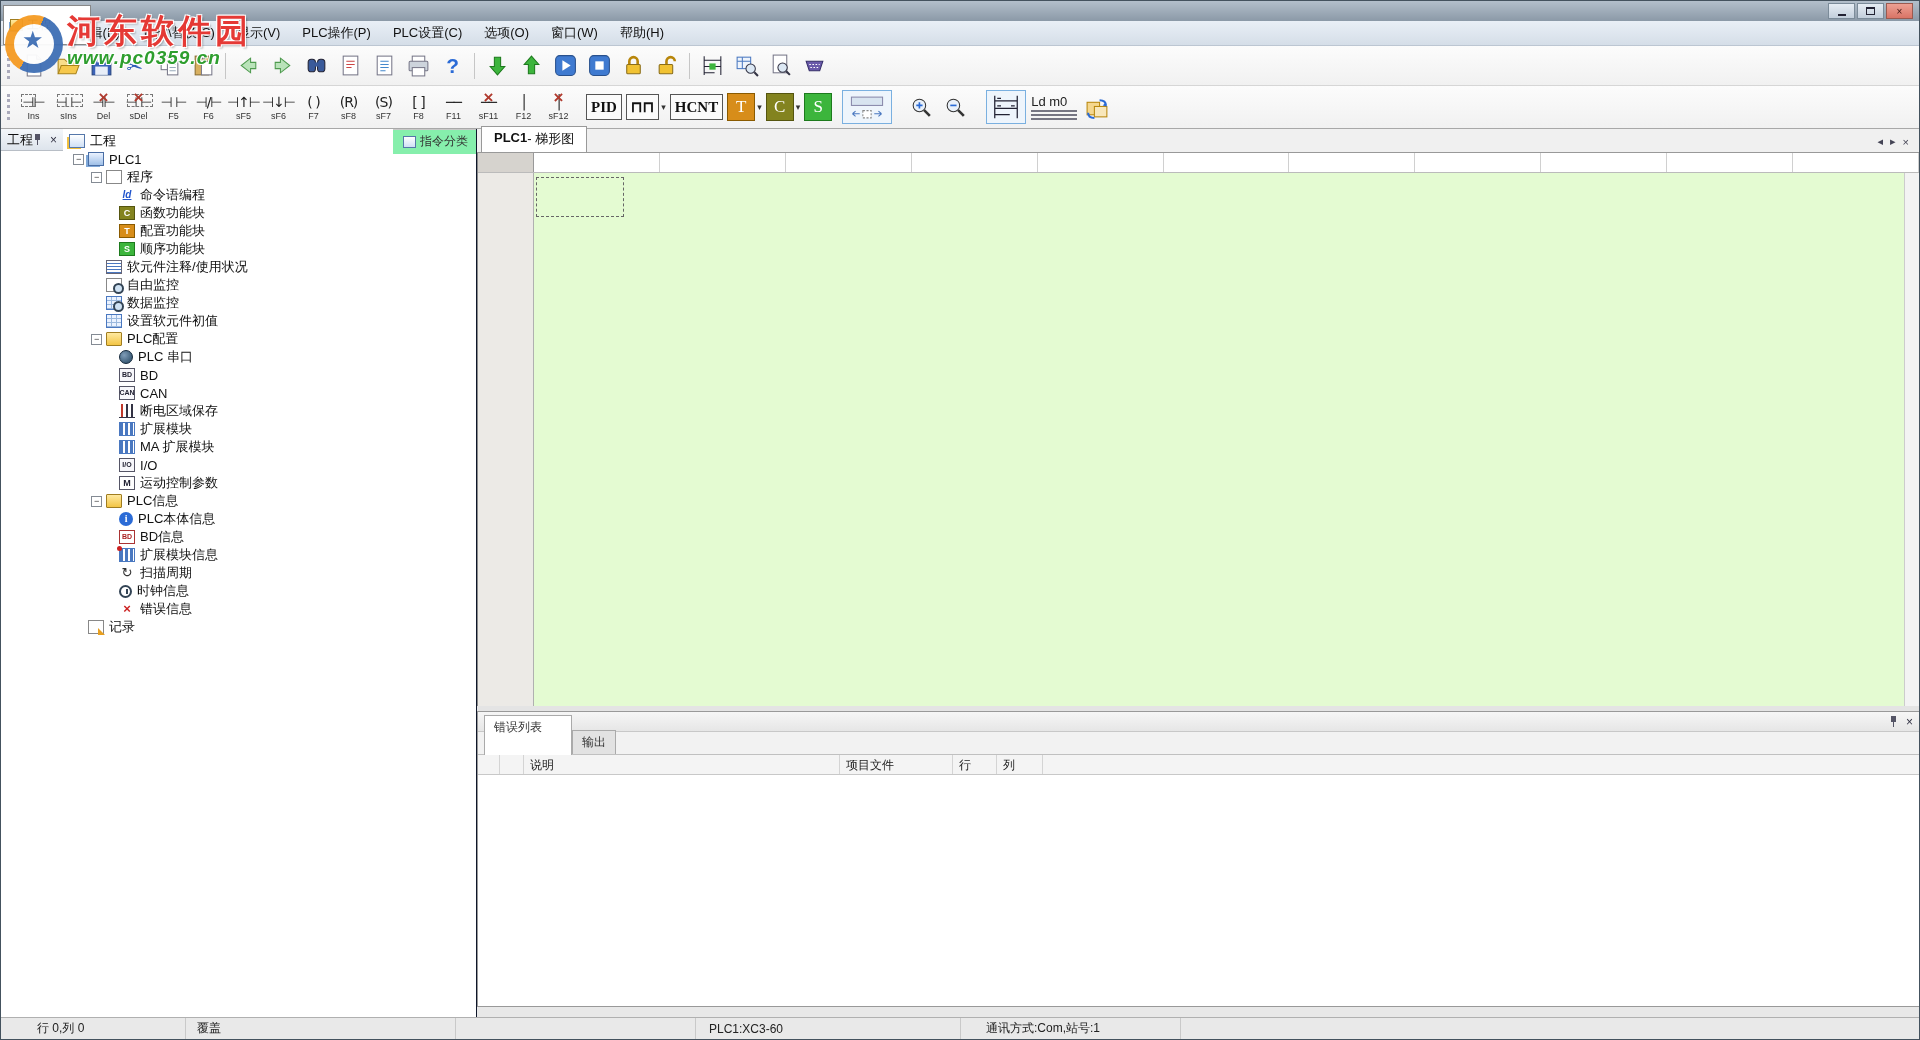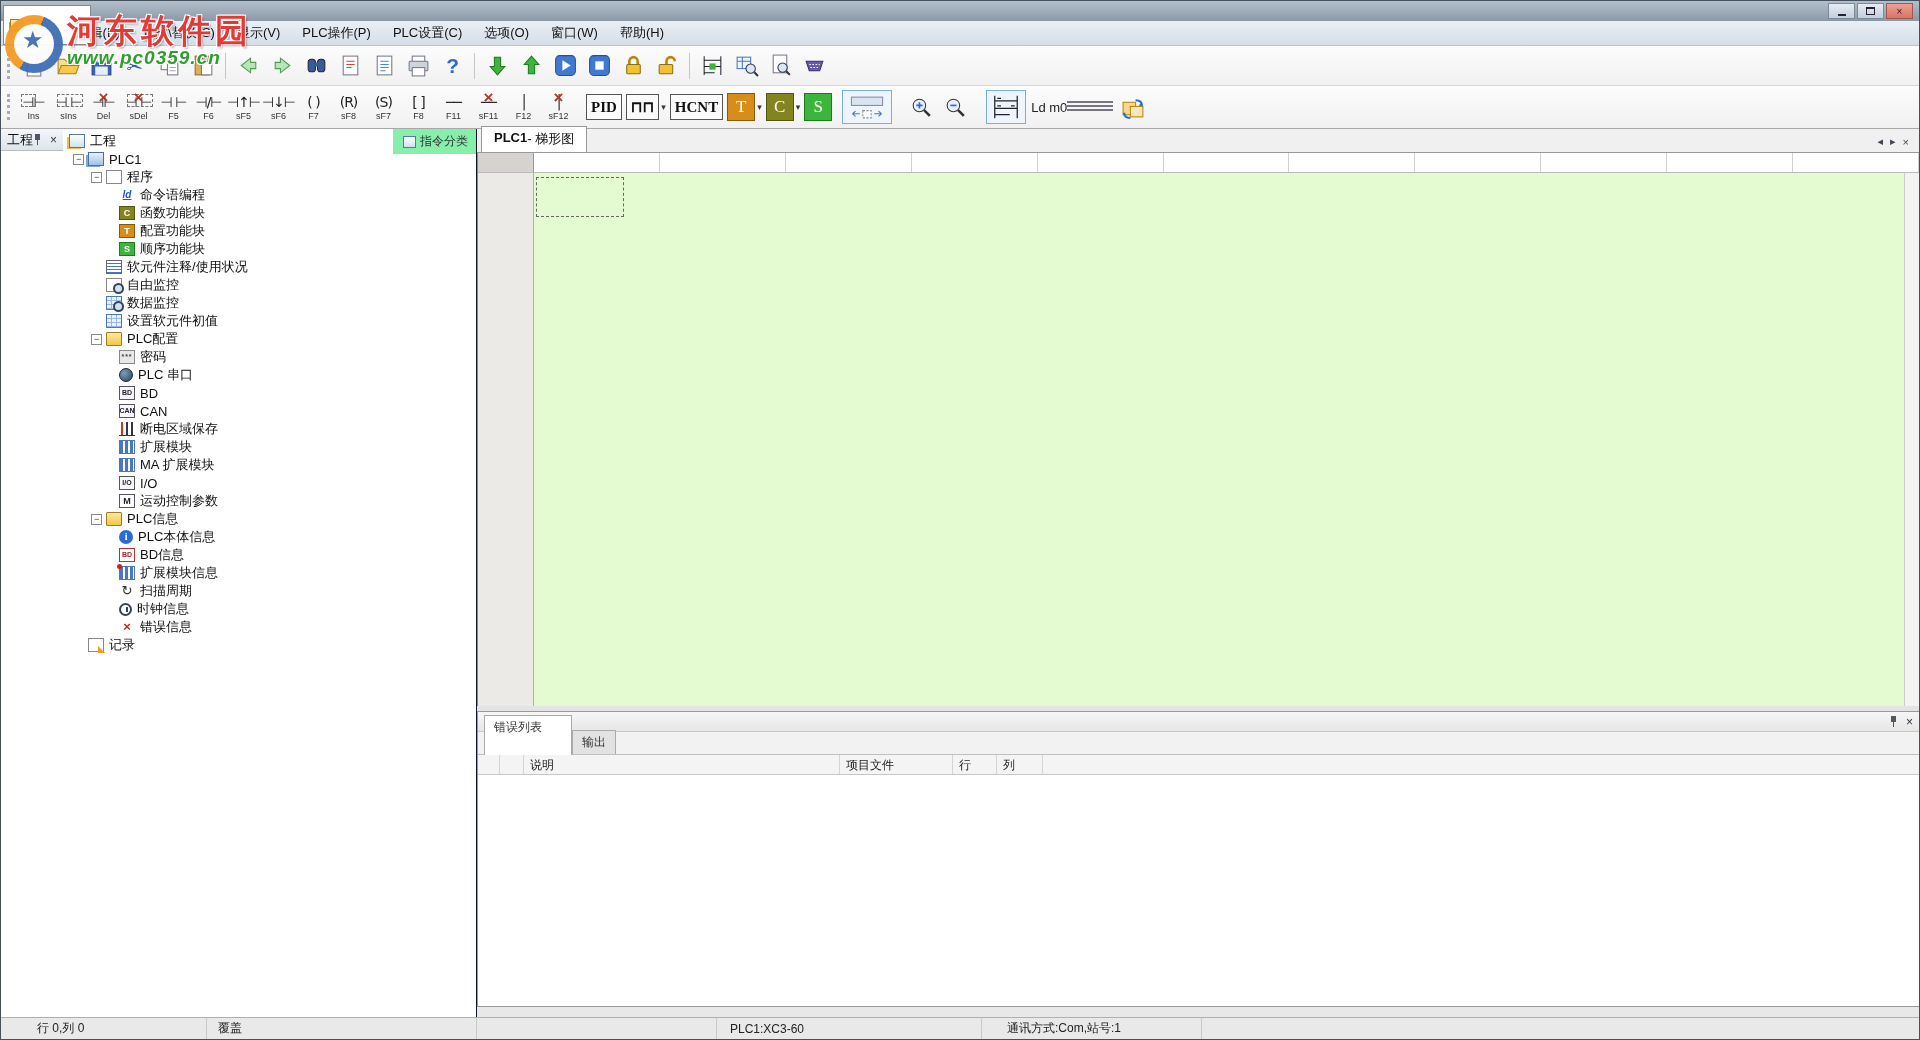--- a/index.html
+++ b/index.html
@@ -52,21 +52,21 @@
   .blockbtn{border:1px solid #555;background:#fbfbfb;padding:1px 4px;font-weight:bold;font-size:15px;
             font-family:"Liberation Serif",serif;margin:0 2px;height:26px;display:flex;align-items:center;flex:none;}
   .cbtn{width:28px;height:28px;display:flex;align-items:center;justify-content:center;color:#fff;
         font-size:17px;font-family:"Liberation Serif",serif;border:1px solid #555;margin:0 2px;flex:none;}
   .cbtn.t{background:#d78d1a;border-color:#8a5a00;}
   .cbtn.c{background:#83831f;border-color:#55550f;}
   .cbtn.s{background:#3cb53c;border-color:#1d7a1d;}
   .ddarrow{font-size:9px;color:#333;margin:0 2px 0 0;align-self:center;flex:none;}
   .hlbtn{border:1px solid #7ab0e0;background:#eef5fc;display:flex;align-items:center;justify-content:center;
          height:34px;flex:none;margin:0 2px;}
-  .ldtag{display:flex;flex-direction:row;justify-content:center;font-size:13px;color:#222;margin:12px 3px;flex:none;}
+  .ldtag{display:flex;flex-direction:column;justify-content:center;font-size:13px;color:#222;margin:12px 3px;flex:none;}
   .lddots{width:44px;height:12px;margin-top:1px;
           background:repeating-linear-gradient(90deg,#556 0 2px,transparent 2px 4px) 0 0/100% 2px repeat-y;
           background-size:100% 2px;background-image:repeating-linear-gradient(90deg,#556 0 2px,transparent 2px 4px);
           background-repeat:repeat;background-position:0 0;}
   
   .bodyrow{flex:1;display:flex;min-height:0;}
   
   .side{width:476px;flex:none;display:flex;flex-direction:row;border-right:1px solid #0f172a;background:#fff;}
   .side-head{height:22px;background:linear-gradient(#f4f7fa,#dde4ec);border-bottom:1px solid #b8bec6;
              display:flex;align-items:center;padding:0 6px;font-size:13px;flex:none;}
@@ -551,24 +551,20 @@
             <span class="exp ph"></span>
             <span class="tico i-grid"></span>
             <span>设置软元件初值</span>
           </div>
         <div class="trow d2">
             <span class="exp">−</span>
             <span class="tico i-folder"></span>
             <span>PLC配置</span>
           </div>
         <div class="trow d3">
-            <span class="tico i-pwd">***</span>
-            <span>密码</span>
-          </div>
-        <div class="trow d3">
             <span class="tico i-port"></span>
             <span>PLC 串口</span>
           </div>
         <div class="trow d3">
             <span class="tico i-box">BD</span>
             <span>BD</span>
           </div>
         <div class="trow d3">
             <span class="tico i-box">CAN</span>
             <span>CAN</span>
@@ -697,21 +693,21 @@
           <span class="ith" style="width:46px">列</span>
           <span class="ith" style="flex:1;border-right:none"></span>
         </div>
         <div class="ibody"></div>
       </div>
       <div class="gapr"></div>
     </div>
   </div>
 
   <div class="statusbar">
-    <span class="sf" style="width:206px;padding-left:36px">行 0,列 0</span>
+    <span class="sf" style="width:185px;padding-left:36px">行 0,列 0</span>
     <span class="sf" style="width:270px;padding-left:11px">覆盖</span>
     <span class="sf" style="width:240px"></span>
     <span class="sf" style="width:265px;padding-left:13px">PLC1:XC3-60</span>
     <span class="sf" style="width:220px;padding-left:25px">通讯方式:Com,站号:1</span>
     <span class="sf" style="flex:1;border-right:none"></span>
   </div>
 
 </div>
 
 </body></html>

